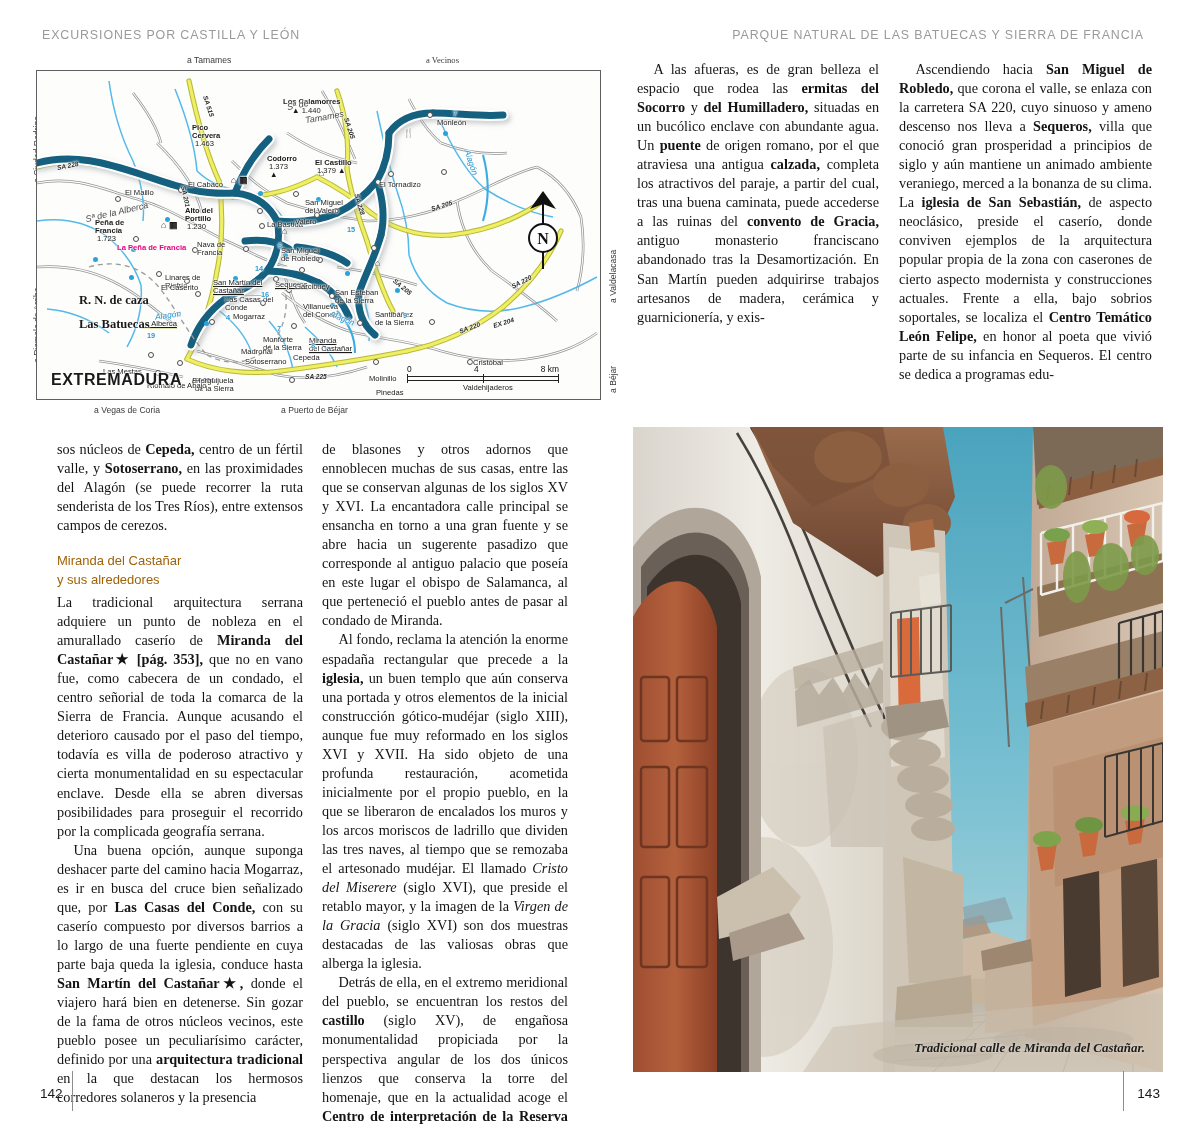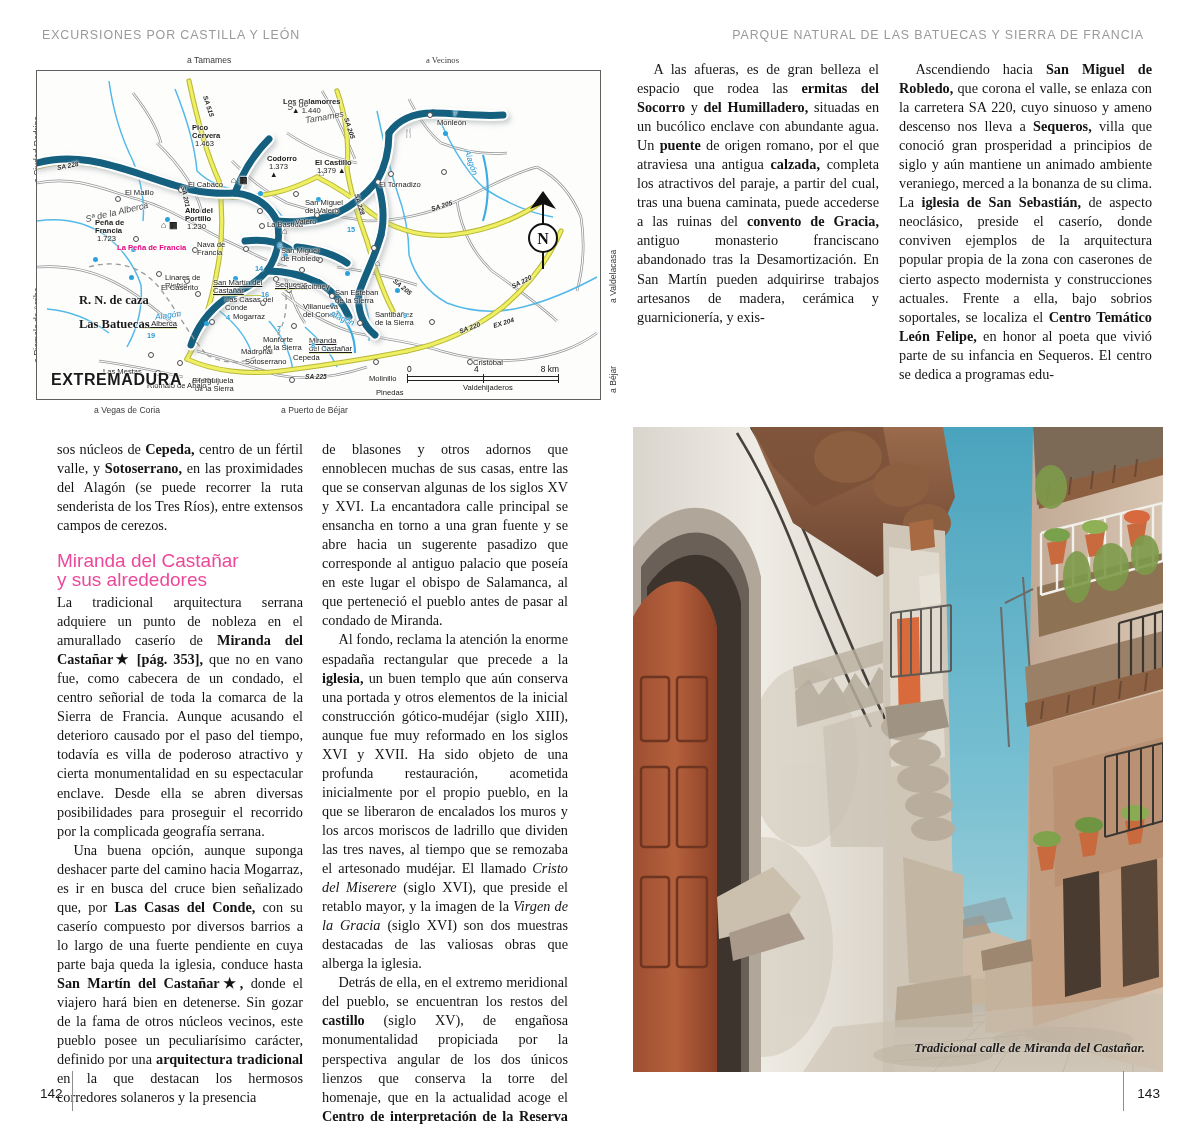--- a/index.html
+++ b/index.html
@@ -105,23 +105,23 @@
     hyphens: manual;
   }
   .col p { text-indent: 1.15em; margin: 0; }
   .col p.noind { text-indent: 0; }
   .col b { font-weight: bold; }
   .col i { font-style: italic; }
   .sc { font-variant: small-caps; }
 
   .subhead {
     font-family: "Liberation Sans", sans-serif;
-    font-size: 19px;
+    font-size: 13px;
     line-height: 18.4px;
-    color: #ec4899;
+    color: #a16207;
     font-weight: 400;
     margin: 17px 0 4px 0;
     text-align: left;
     text-indent: 0 !important;
   }
 
   #col1 { left: 57px;  top: 440px; width: 246px; }
   #col2 { left: 322px; top: 440px; width: 246px; }
   #col3 { left: 637px; top: 60px;  width: 242px; }
   #col4 { left: 899px; top: 60px;  width: 253px; }

